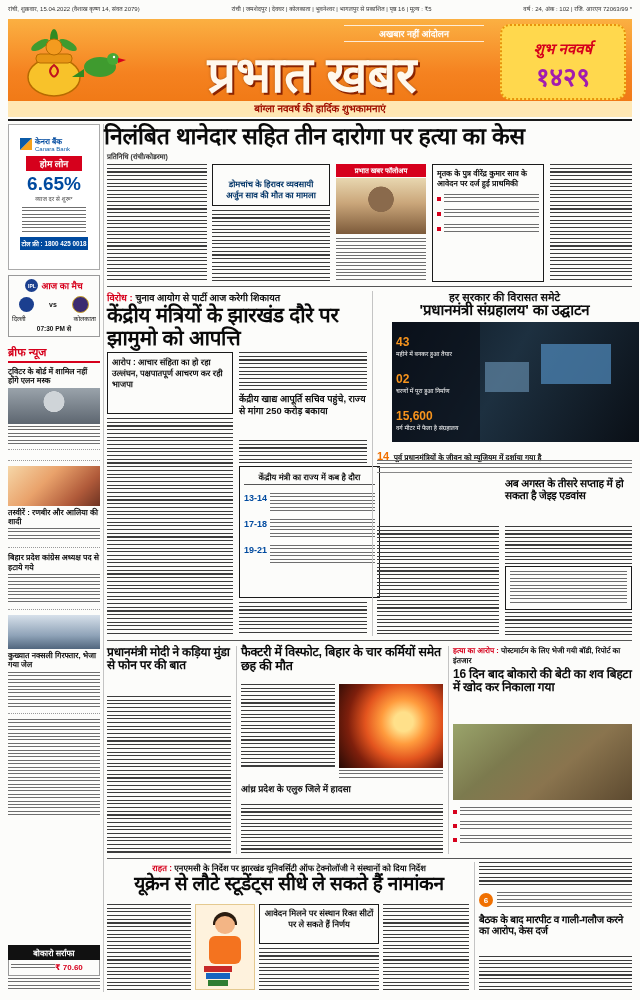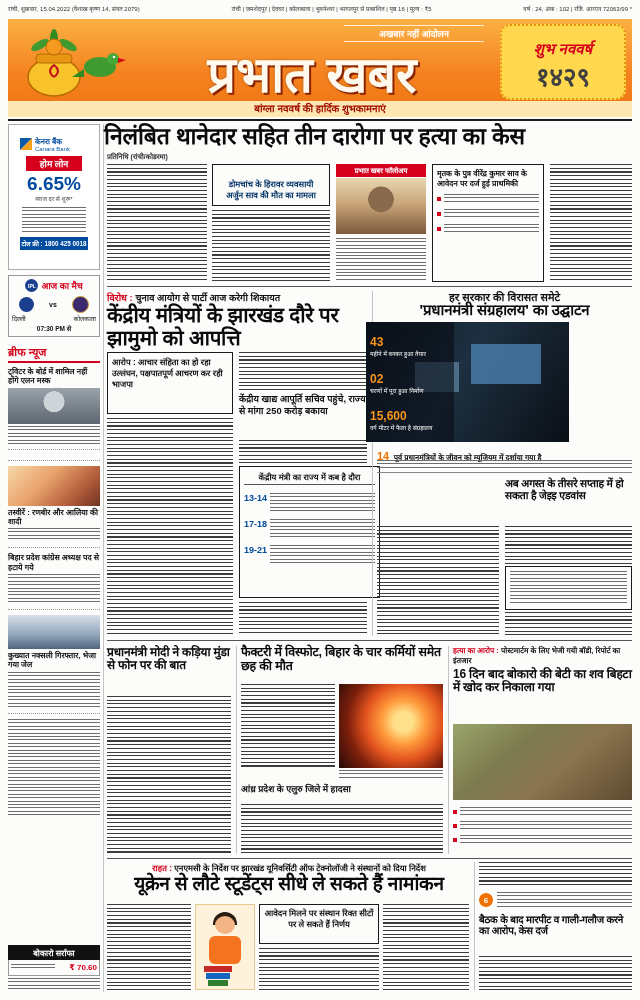--- a/index.html
+++ b/index.html
@@ -48,21 +48,21 @@
       <ellipse cx="86" cy="42" rx="16" ry="10" fill="#3f9b2f"></ellipse>
       <circle cx="99" cy="34" r="6" fill="#46a835"></circle>
       <polygon points="104,33 112,35 104,38" fill="#d6001c"></polygon>
       <circle cx="100" cy="32" r="1.2" fill="#fff"></circle>
       <polygon points="70,44 58,52 70,52" fill="#2f8a22"></polygon>
     </svg>
     <div class="abs center" style="left:336px;top:6px;width:140px;font-size:9px;font-weight:bold;color:#fff;border-top:1px solid rgba(255,255,255,.8);border-bottom:1px solid rgba(255,255,255,.8);padding:1px 0">अखबार नहीं आंदोलन</div>
     <div class="abs center" style="left:118px;top:20px;width:372px;font-size:50px;font-weight:bold;color:#fff8ec;text-shadow:2px 2px 0 #8b2300,0 0 3px rgba(0,0,0,.25)">प्रभात खबर</div>
     <div class="abs ny-panel" style="right:6px;top:5px;width:126px;height:76px">
       <div class="center" style="margin-top:12px;font-size:15px;font-weight:bold;font-style:italic;color:#d6001c">शुभ नववर्ष</div>
-      <div class="center" style="font-size:26px;font-weight:bold;color:#404040">१४२९</div>
+      <div class="center" style="font-size:26px;font-weight:bold;color:#a21caf">१४२९</div>
     </div>
     <div class="abs center" style="left:0;bottom:0;width:100%;height:16px;line-height:16px;background:#ffe7b3;color:#a01000;font-size:10px;font-weight:bold">बांग्ला नववर्ष की हार्दिक शुभकामनाएं</div>
   </div>
 
   <div class="rule" style="left:8px;top:119px;width:624px;height:2px"></div>
 
   <div class="abs sidebar" style="left:8px;top:124px;width:92px;height:868px">
 
     <div class="box" style="height:146px;background:#fff;padding:11px;border-color:#aaa">
       <div style="display:flex;align-items:center;gap:3px">
@@ -127,21 +127,21 @@
       <div style="width:92px;height:34px;background:linear-gradient(180deg,#d7e0ea,#8fa3b8 60%,#51667e)"></div>
       <div class="bold" style="font-size:7.8px;line-height:1.2;margin-top:2px">कुख्यात नक्सली गिरफ्तार, भेजा गया जेल</div>
       <div class="sim2" style="height:36px;margin-top:2px"></div>
     </div>
     <div class="dotted-sep"></div>
 
     <div class="sim2" style="height:96px"></div>
 
     <div style="margin-top:auto">
       <div class="center bold" style="background:#111;color:#fff;font-size:8px;padding:2px 0">बोकारो सर्राफा</div>
-      <div style="display:flex;justify-content:space-between;align-items:center;padding:3px 2px;border:1px solid #999;border-top:none">
+      <div style="display:flex;justify-content:flex-start;align-items:center;padding:3px 2px;border:1px solid #999;border-top:none">
         <span class="sim2" style="width:44px;height:7px"></span>
         <span class="red bold" style="font-size:8px">₹ 70.60</span>
       </div>
       <div class="sim2" style="height:14px;margin-top:2px"></div>
     </div>
   </div>
 
   <div class="vline" style="left:103px;top:124px;width:1px;height:868px"></div>
 
   <div class="abs headline" style="left:104px;top:124px;width:525px;font-size:23px">निलंबित थानेदार सहित तीन दारोगा पर हत्या का केस</div>
@@ -196,21 +196,21 @@
         <span class="blue bold" style="font-size:9px;margin-right:3px">19-21</span>
         <span class="sim2" style="flex:1;height:18px"></span>
       </div>
   </div>
   <div class="abs sim" style="left:239px;top:602px;width:128px;height:32px"></div>
 
   <div class="vline" style="left:372px;top:291px;width:1px;height:345px"></div>
 
   <div class="abs center bold" style="left:377px;top:289px;width:255px;font-size:11px">हर सरकार की विरासत समेटे</div>
   <div class="abs center headline" style="left:377px;top:302px;width:255px;font-size:15px">'प्रधानमंत्री संग्रहालय' का उद्घाटन</div>
-  <div class="photo" style="left:366px;top:322px;width:203px;height:120px;background:linear-gradient(120deg,#0d1722 0%,#1d3040 45%,#0a0f16 100%)">
+  <div class="photo" style="left:392px;top:322px;width:247px;height:120px;background:linear-gradient(120deg,#0d1722 0%,#1d3040 45%,#0a0f16 100%)">
     <div class="abs" style="right:28px;top:22px;width:70px;height:40px;background:#4a7fae;opacity:.8"></div>
     <div class="abs" style="right:110px;top:40px;width:44px;height:30px;background:#6d96b8;opacity:.6"></div>
     <div class="abs" style="left:0;top:0;bottom:0;width:88px;background:rgba(8,12,20,.6);display:flex;flex-direction:column;justify-content:space-around;padding:4px;box-sizing:border-box">
       <div><span class="bold" style="color:#f7941d;font-size:12px">43</span><div style="color:#fff;font-size:6px">महीने में बनकर हुआ तैयार</div></div>
       <div><span class="bold" style="color:#f7941d;font-size:12px">02</span><div style="color:#fff;font-size:6px">चरणों में पूरा हुआ निर्माण</div></div>
       <div><span class="bold" style="color:#f7941d;font-size:12px">15,600</span><div style="color:#fff;font-size:6px">वर्ग मीटर में फैला है संग्रहालय</div></div>
     </div>
   </div>
   <div class="abs" style="left:377px;top:446px;width:255px">
     <span class="bold" style="color:#f07000;font-size:11px">14</span>

